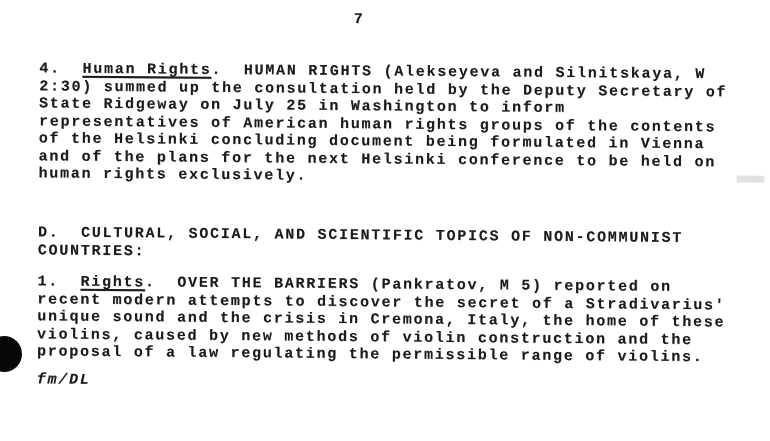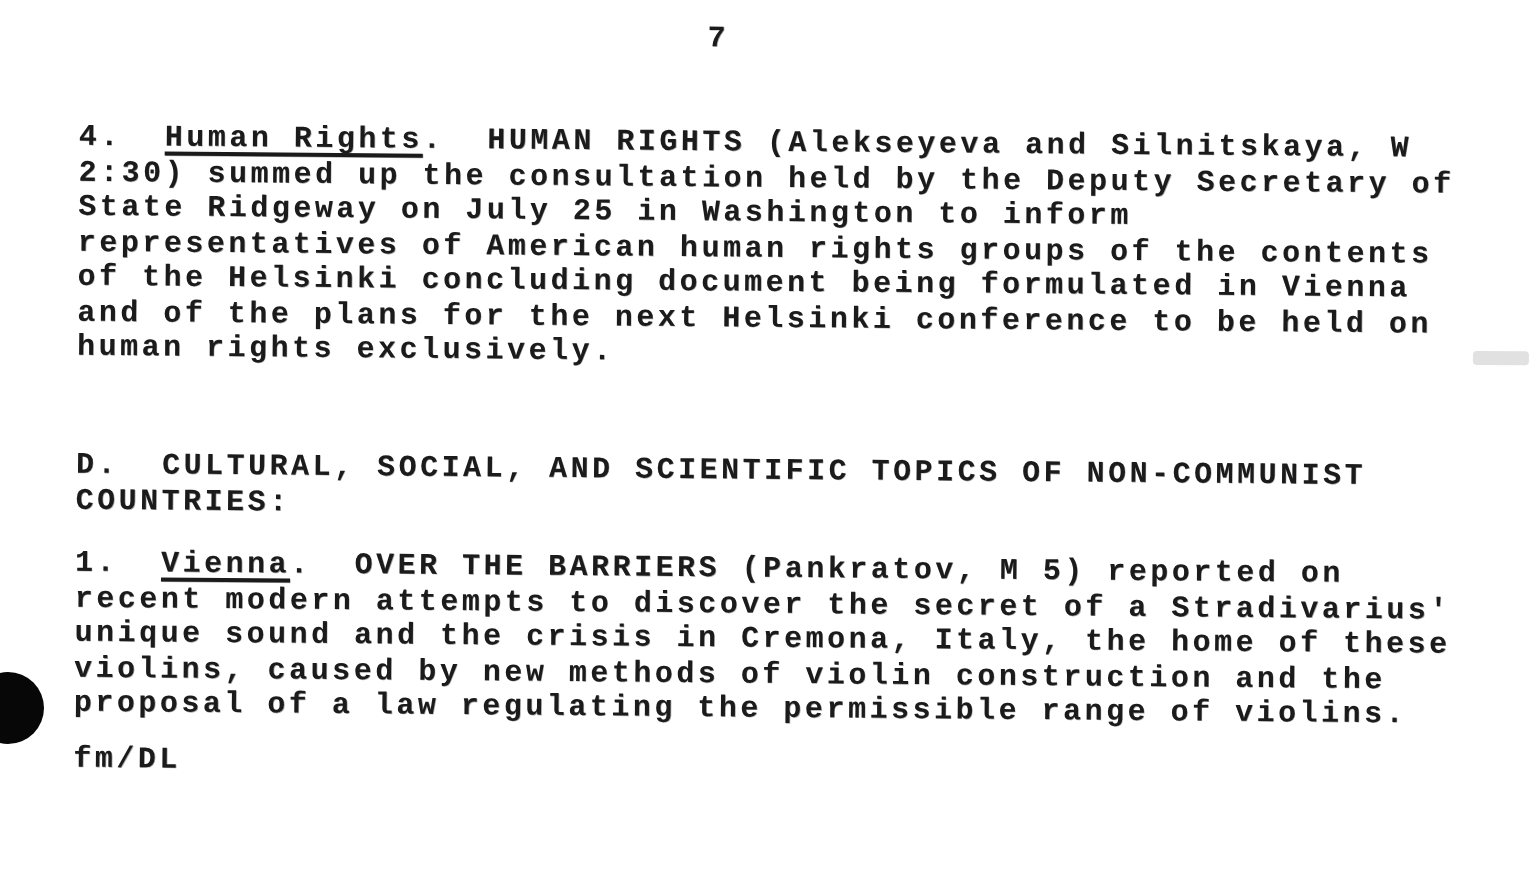--- a/index.html
+++ b/index.html
@@ -36,21 +36,21 @@
     left: 354px;
     top: 8px;
   }
   .para {
     position: absolute;
     left: 40px;
   }
   .para-human-rights { top: 60px; }
   .heading-d        { top: 224px; }
   .para-music       { top: 273px; }
-  .signoff          { top: 371px; }
+  .signoff          { top: 371px; font-style: italic; }
   .u {
     text-decoration: underline;
     text-underline-offset: 3px;
     text-decoration-thickness: 1.5px;
   }
   .hole-punch {
     position: absolute;
     left: -14px;
     top: 336px;
     width: 36px;
@@ -87,21 +87,21 @@
       <div class="line">and of the plans for the next Helsinki conference to be held on</div>
       <div class="line">human rights exclusively.</div>
     </div>
 
     <div class="para heading-d">
       <div class="line">D.  CULTURAL, SOCIAL, AND SCIENTIFIC TOPICS OF NON-COMMUNIST</div>
       <div class="line">COUNTRIES:</div>
     </div>
 
     <div class="para para-music">
-      <div class="line"><span>1.  </span><span class="u">Vienna</span><span>.  OVER THE BARRIERS (Pankratov, M 5) reported on</span></div>
+      <div class="line"><span>1.  </span><span class="u">Rights</span><span>.  OVER THE BARRIERS (Pankratov, M 5) reported on</span></div>
       <div class="line">recent modern attempts to discover the secret of a Stradivarius'</div>
       <div class="line">unique sound and the crisis in Cremona, Italy, the home of these</div>
       <div class="line">violins, caused by new methods of violin construction and the</div>
       <div class="line">proposal of a law regulating the permissible range of violins.</div>
     </div>
 
     <div class="para signoff line">fm/DL</div>
 
     <div class="scan-smudge"></div>
   </div>

